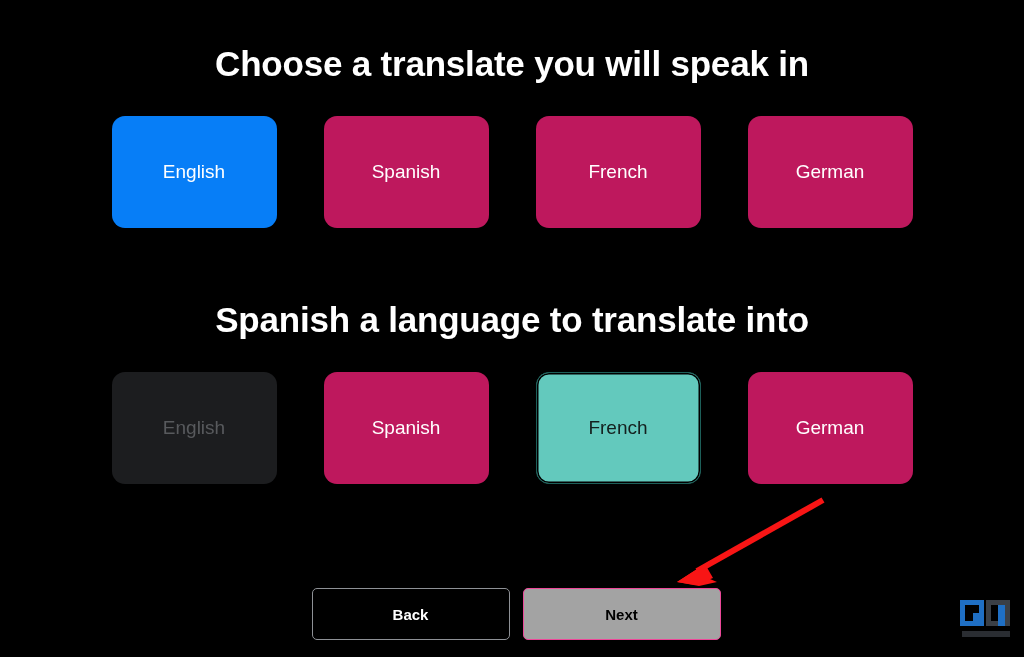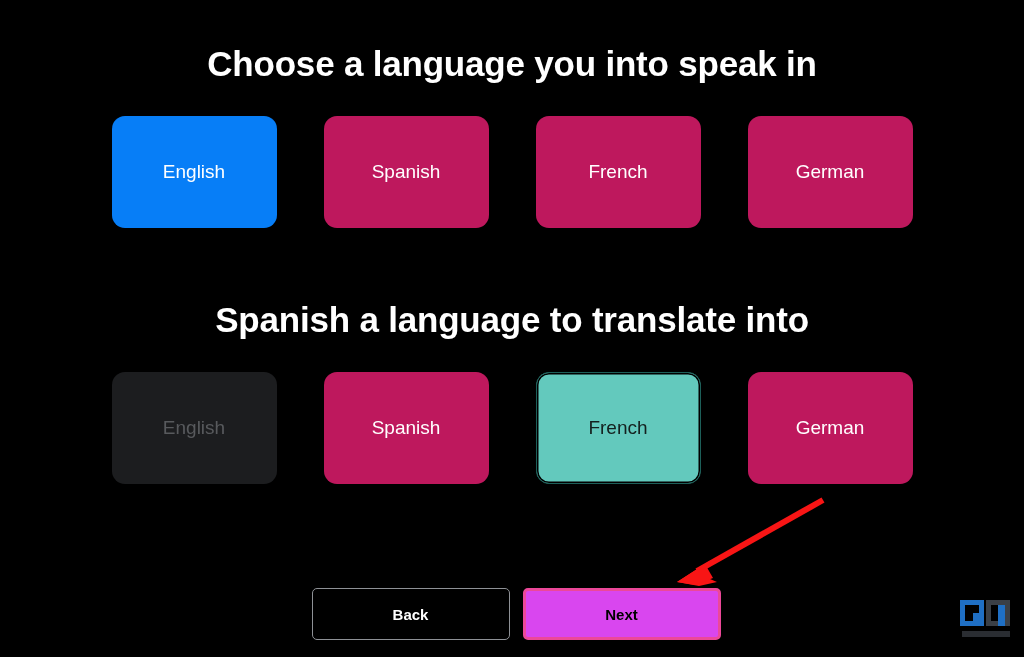--- a/index.html
+++ b/index.html
@@ -109,23 +109,23 @@
     cursor: pointer;
   }
   #back-button {
     width: 198px;
     background: #000000;
     color: #ffffff;
     border: 1px solid #8e9196;
   }
   #next-button {
     width: 198px;
-    background: #d946ef;
+    background: #a3a3a3;
     color: #000000;
-    border: 3px solid #ec4899;
+    border: 1px solid #ec4899;
   }
 
   
   #annotation-arrow {
     position: absolute;
     left: 655px;
     top: 486px;
     width: 185px;
     height: 110px;
     pointer-events: none;
@@ -139,21 +139,21 @@
     width: 56px;
     height: 46px;
     pointer-events: none;
   }
 </style>
 </head>
 <body>
 
 <div class="screen">
 
-  <div class="heading" id="heading-speak">Choose a language you into speak in</div>
+  <div class="heading" id="heading-speak">Choose a translate you will speak in</div>
 
   <div class="lang-row" id="lang-row-source">
 
     <button class="lang-btn selected-blue">English</button>
 
     <button class="lang-btn">Spanish</button>
 
     <button class="lang-btn">French</button>
 
     <button class="lang-btn">German</button>

